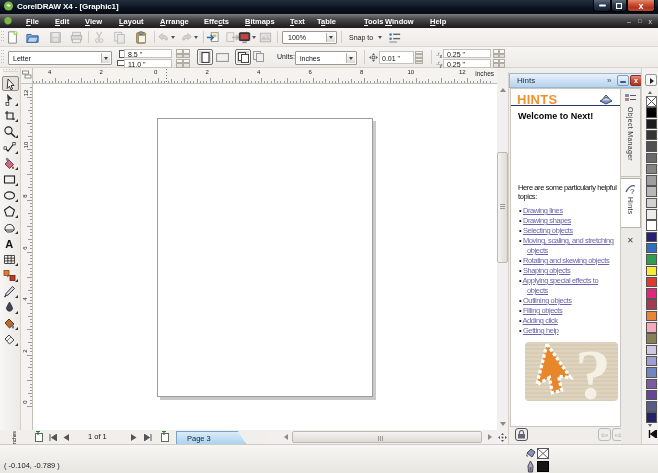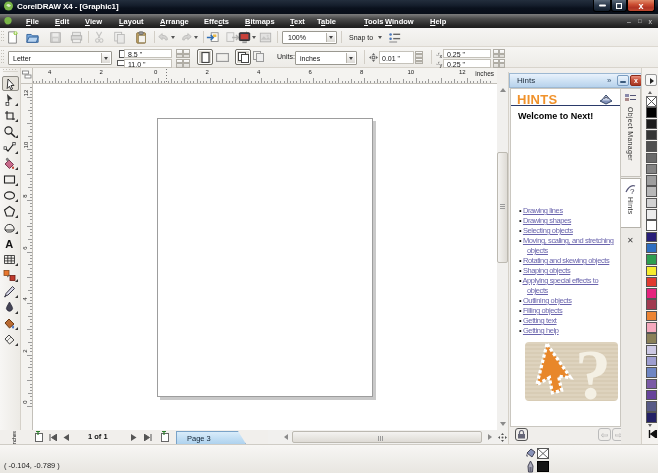--- a/index.html
+++ b/index.html
@@ -749,21 +749,21 @@
         <rect x="2.5" y="2.5" width="7" height="8" fill="#fff" stroke="#666"></rect>
         <path d="M3 0.5 h4 M5 0 v4" stroke="#2a7d2a" stroke-width="1.2"></path>
       </svg>
     </span>
   <svg class="abs" style="left:49px;top:4px" width="8" height="7" viewBox="0 0 8 7">
       <path d="M1 0 V7 M8 0 L2.5 3.5 L8 7z" fill="#555" stroke="#555" stroke-width="1"></path>
     </svg>
   <svg class="abs" style="left:63px;top:4px" width="6" height="7" viewBox="0 0 6 7">
       <path d="M6 0 L0.5 3.5 L6 7z" fill="#555"></path>
     </svg>
-  <span class="navglyph" style="left:88px;font-size:7.5px;color:#111;font-weight:bold;">1 of 1</span>
+  <span class="navglyph" style="left:88px;font-size:7.5px;color:#111;">1 of 1</span>
   <svg class="abs" style="left:131px;top:4px" width="6" height="7" viewBox="0 0 6 7">
       <path d="M0 0 L5.5 3.5 L0 7z" fill="#555"></path>
     </svg>
   <svg class="abs" style="left:144px;top:4px" width="8" height="7" viewBox="0 0 8 7">
       <path d="M7 0 V7 M0 0 L5.5 3.5 L0 7z" fill="#555" stroke="#555" stroke-width="1"></path>
     </svg>
   <span class="navglyph" style="left:159px;top:1px;">
       <svg width="10" height="11" viewBox="0 0 10 11">
         <rect x="2.5" y="2.5" width="7" height="8" fill="#fff" stroke="#666"></rect>
         <path d="M3 0.5 h4 M5 0 v4" stroke="#2a7d2a" stroke-width="1.2"></path>
@@ -799,31 +799,32 @@
   </div>
   <div id="dockbody">
     <div style="position:absolute;left:6px;top:3px;font-size:13px;font-weight:bold;color:#f0922c;letter-spacing:0.3px;">HINTS</div>
     <svg style="position:absolute;left:88px;top:4px" width="15" height="12" viewBox="0 0 15 12">
         <path d="M1 8 L7 5 L13 8 L7 11 z" fill="#8090b8" stroke="#3a4a6a"></path>
         <path d="M2.5 7.5 L7 2 L12 7.5" fill="#c8d2e8" stroke="#3a4a6a"></path>
         <path d="M5 5.5 q2 -2.5 4.5 0" fill="none" stroke="#334" stroke-width="0.8"></path>
       </svg>
     <div style="position:absolute;left:0;top:16px;width:111px;height:1px;background:#2a3a6a;"></div>
     <div style="position:absolute;left:7px;top:22px;font-size:9px;font-weight:bold;color:#000;">Welcome to Next!</div>
+    <div class="bodytxt" style="position:absolute;left:7px;top:94px;width:106px;line-height:9.3px;white-space:nowrap;">Here are some particularly helpful<br>topics:</div>
     <div class="bodytxt" style="position:absolute;left:4px;top:117px;width:106px;line-height:10px;">
       <div style="padding-left:12px;text-indent:-8px;">• <span class="hlink">Drawing lines</span></div>
       <div style="padding-left:12px;text-indent:-8px;">• <span class="hlink">Drawing shapes</span></div>
       <div style="padding-left:12px;text-indent:-8px;">• <span class="hlink">Selecting objects</span></div>
       <div style="padding-left:12px;text-indent:-8px;">• <span class="hlink">Moving, scaling, and stretching<br>objects</span></div>
       <div style="padding-left:12px;text-indent:-8px;">• <span class="hlink">Rotating and skewing objects</span></div>
       <div style="padding-left:12px;text-indent:-8px;">• <span class="hlink">Shaping objects</span></div>
       <div style="padding-left:12px;text-indent:-8px;">• <span class="hlink">Applying special effects to<br>objects</span></div>
       <div style="padding-left:12px;text-indent:-8px;">• <span class="hlink">Outlining objects</span></div>
       <div style="padding-left:12px;text-indent:-8px;">• <span class="hlink">Filling objects</span></div>
-      <div style="padding-left:12px;text-indent:-8px;">• <span class="hlink">Getting text</span></div>
+      <div style="padding-left:12px;text-indent:-8px;">• <span class="hlink">Adding click</span></div>
       <div style="padding-left:12px;text-indent:-8px;">• <span class="hlink">Getting help</span></div>
     </div>
     <div id="hints-img">
       <svg width="93" height="59" viewBox="0 0 93 59">
         <text x="50" y="57" font-size="72" font-weight="bold" fill="#f4f0e4" font-family="Liberation Serif,serif">?</text>
         <g transform="translate(22,2) rotate(14)">
           <path d="M0 0 L0 42 L10.5 32 L17 46 L25.5 41.5 L19 28.5 L31 27 Z" fill="#e8872a" stroke="#fff" stroke-width="3.2" stroke-dasharray="3.2 2.2"></path>
         </g>
       </svg>
     </div>

